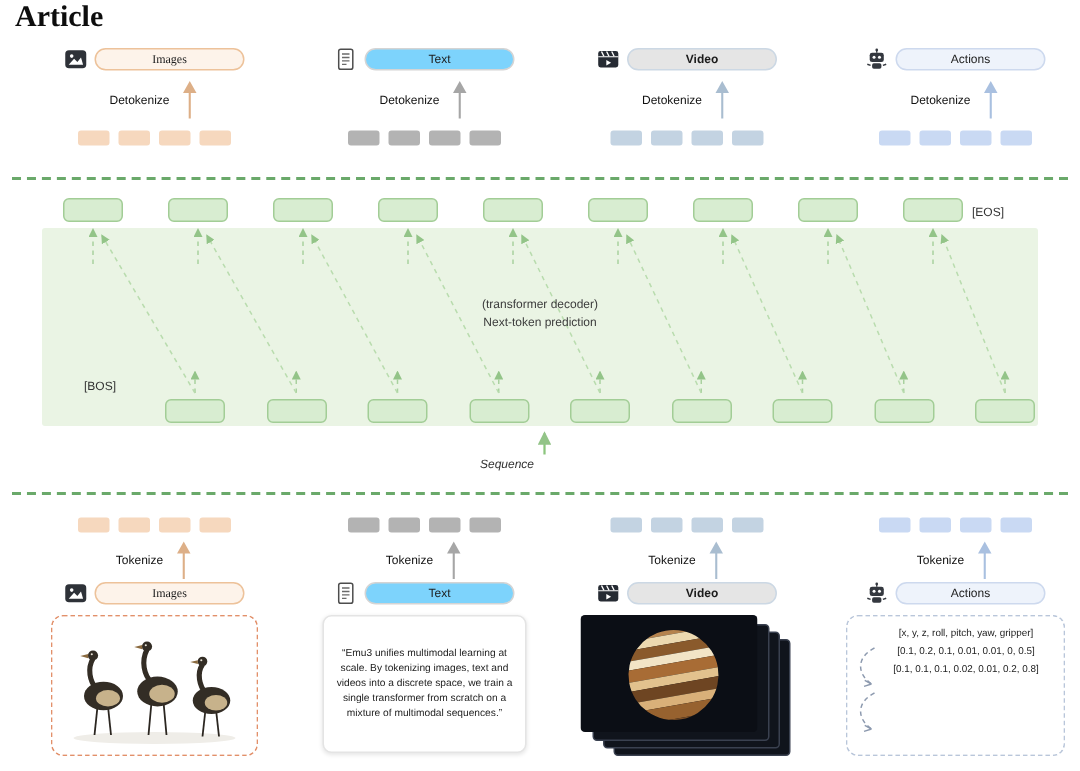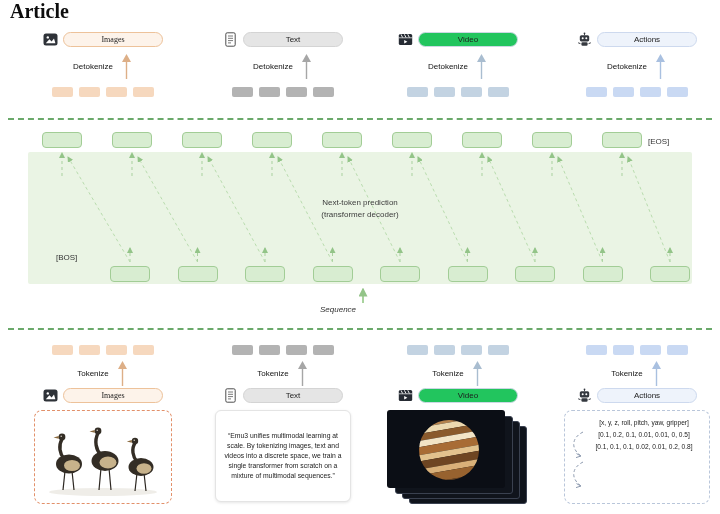--- a/index.html
+++ b/index.html
@@ -20,22 +20,22 @@
   .tf-token-label{position:absolute;font-size:8px;color:#333;text-align:right;}
   .bos{left:56px;top:253px;}
   .eos{left:648px;top:137px;}
   .tf-label{position:absolute;left:0;right:0;top:197px;text-align:center;font-size:8px;color:#3c3c3c;line-height:1.5;}
   .seq-label{position:absolute;left:320px;top:305px;width:86px;text-align:left;font-size:8px;color:#333;font-style:italic;}
   .group{position:absolute;width:150px;display:flex;flex-direction:column;align-items:center;}
   .pill-row{display:flex;align-items:center;gap:5px;height:17px;}
   .icon{display:inline-flex;}
   .pill{display:inline-block;width:100px;height:15px;line-height:14px;text-align:center;font-size:8px;color:#1c1c1c;border-radius:8px;border:1px solid #ccc;background:#f4f4f4;box-sizing:border-box;}
   .pill-images{background:#fdf3ea;border-color:#edc29a;font-family:Liberation Serif, serif;}
-  .pill-text{background:#e5e5e5;border-color:#d4d4d4;}
-  .pill-video{background:#22c55e;border-color:#ccd8e4;}
+  .pill-text{background:#7dd3fc;border-color:#d4d4d4;}
+  .pill-video{background:#e5e5e5;border-color:#ccd8e4;font-weight:bold;}
   .pill-actions{background:#eef3fb;border-color:#cdd9ee;}
   .action-row{display:flex;align-items:flex-end;gap:7px;height:32px;}
   .action-label{font-size:8px;color:#111;padding-bottom:9px;}
   .up-arrow line{stroke:currentColor;stroke-width:1.4;}
   .up-arrow path{fill:currentColor;}
   .c-images{color:#ddaf87;}
   .c-text{color:#a6a6a6;}
   .c-video{color:#a9bdd0;}
   .c-actions{color:#a9c0e0;}
   .tokens-row{display:flex;gap:6px;margin-top:7px;}
@@ -120,22 +120,22 @@
       <div class="gtok"></div>
       <div class="gtok"></div>
       <div class="gtok"></div>
       <div class="gtok"></div>
       <div class="gtok"></div>
       <div class="gtok"></div>
     </div>
   <div class="tf-token-label bos">[BOS]</div>
   <div class="tf-token-label eos">[EOS]</div>
   <div class="tf-label">
+    <div>(transformer decoder)</div>
     <div>Next-token prediction</div>
-    <div>(transformer decoder)</div>
   </div>
   <div class="seq-label">Sequence</div>
 
   <div class="group" style="left:28px;top:31px;">
     <div class="pill-row">
       <span class="icon">
         <svg width="15" height="15" viewBox="0 0 15 15">
             <rect x="0.5" y="1.5" width="14" height="12" rx="2.5" fill="#2e3238"></rect>
             <circle cx="4.8" cy="5.4" r="1.2" fill="#fff"></circle>
             <path d="M2.8 11.2 L6.4 7.2 L8.6 9.4 L11 6.4 L12.4 11.2 Z" fill="#fff"></path>

